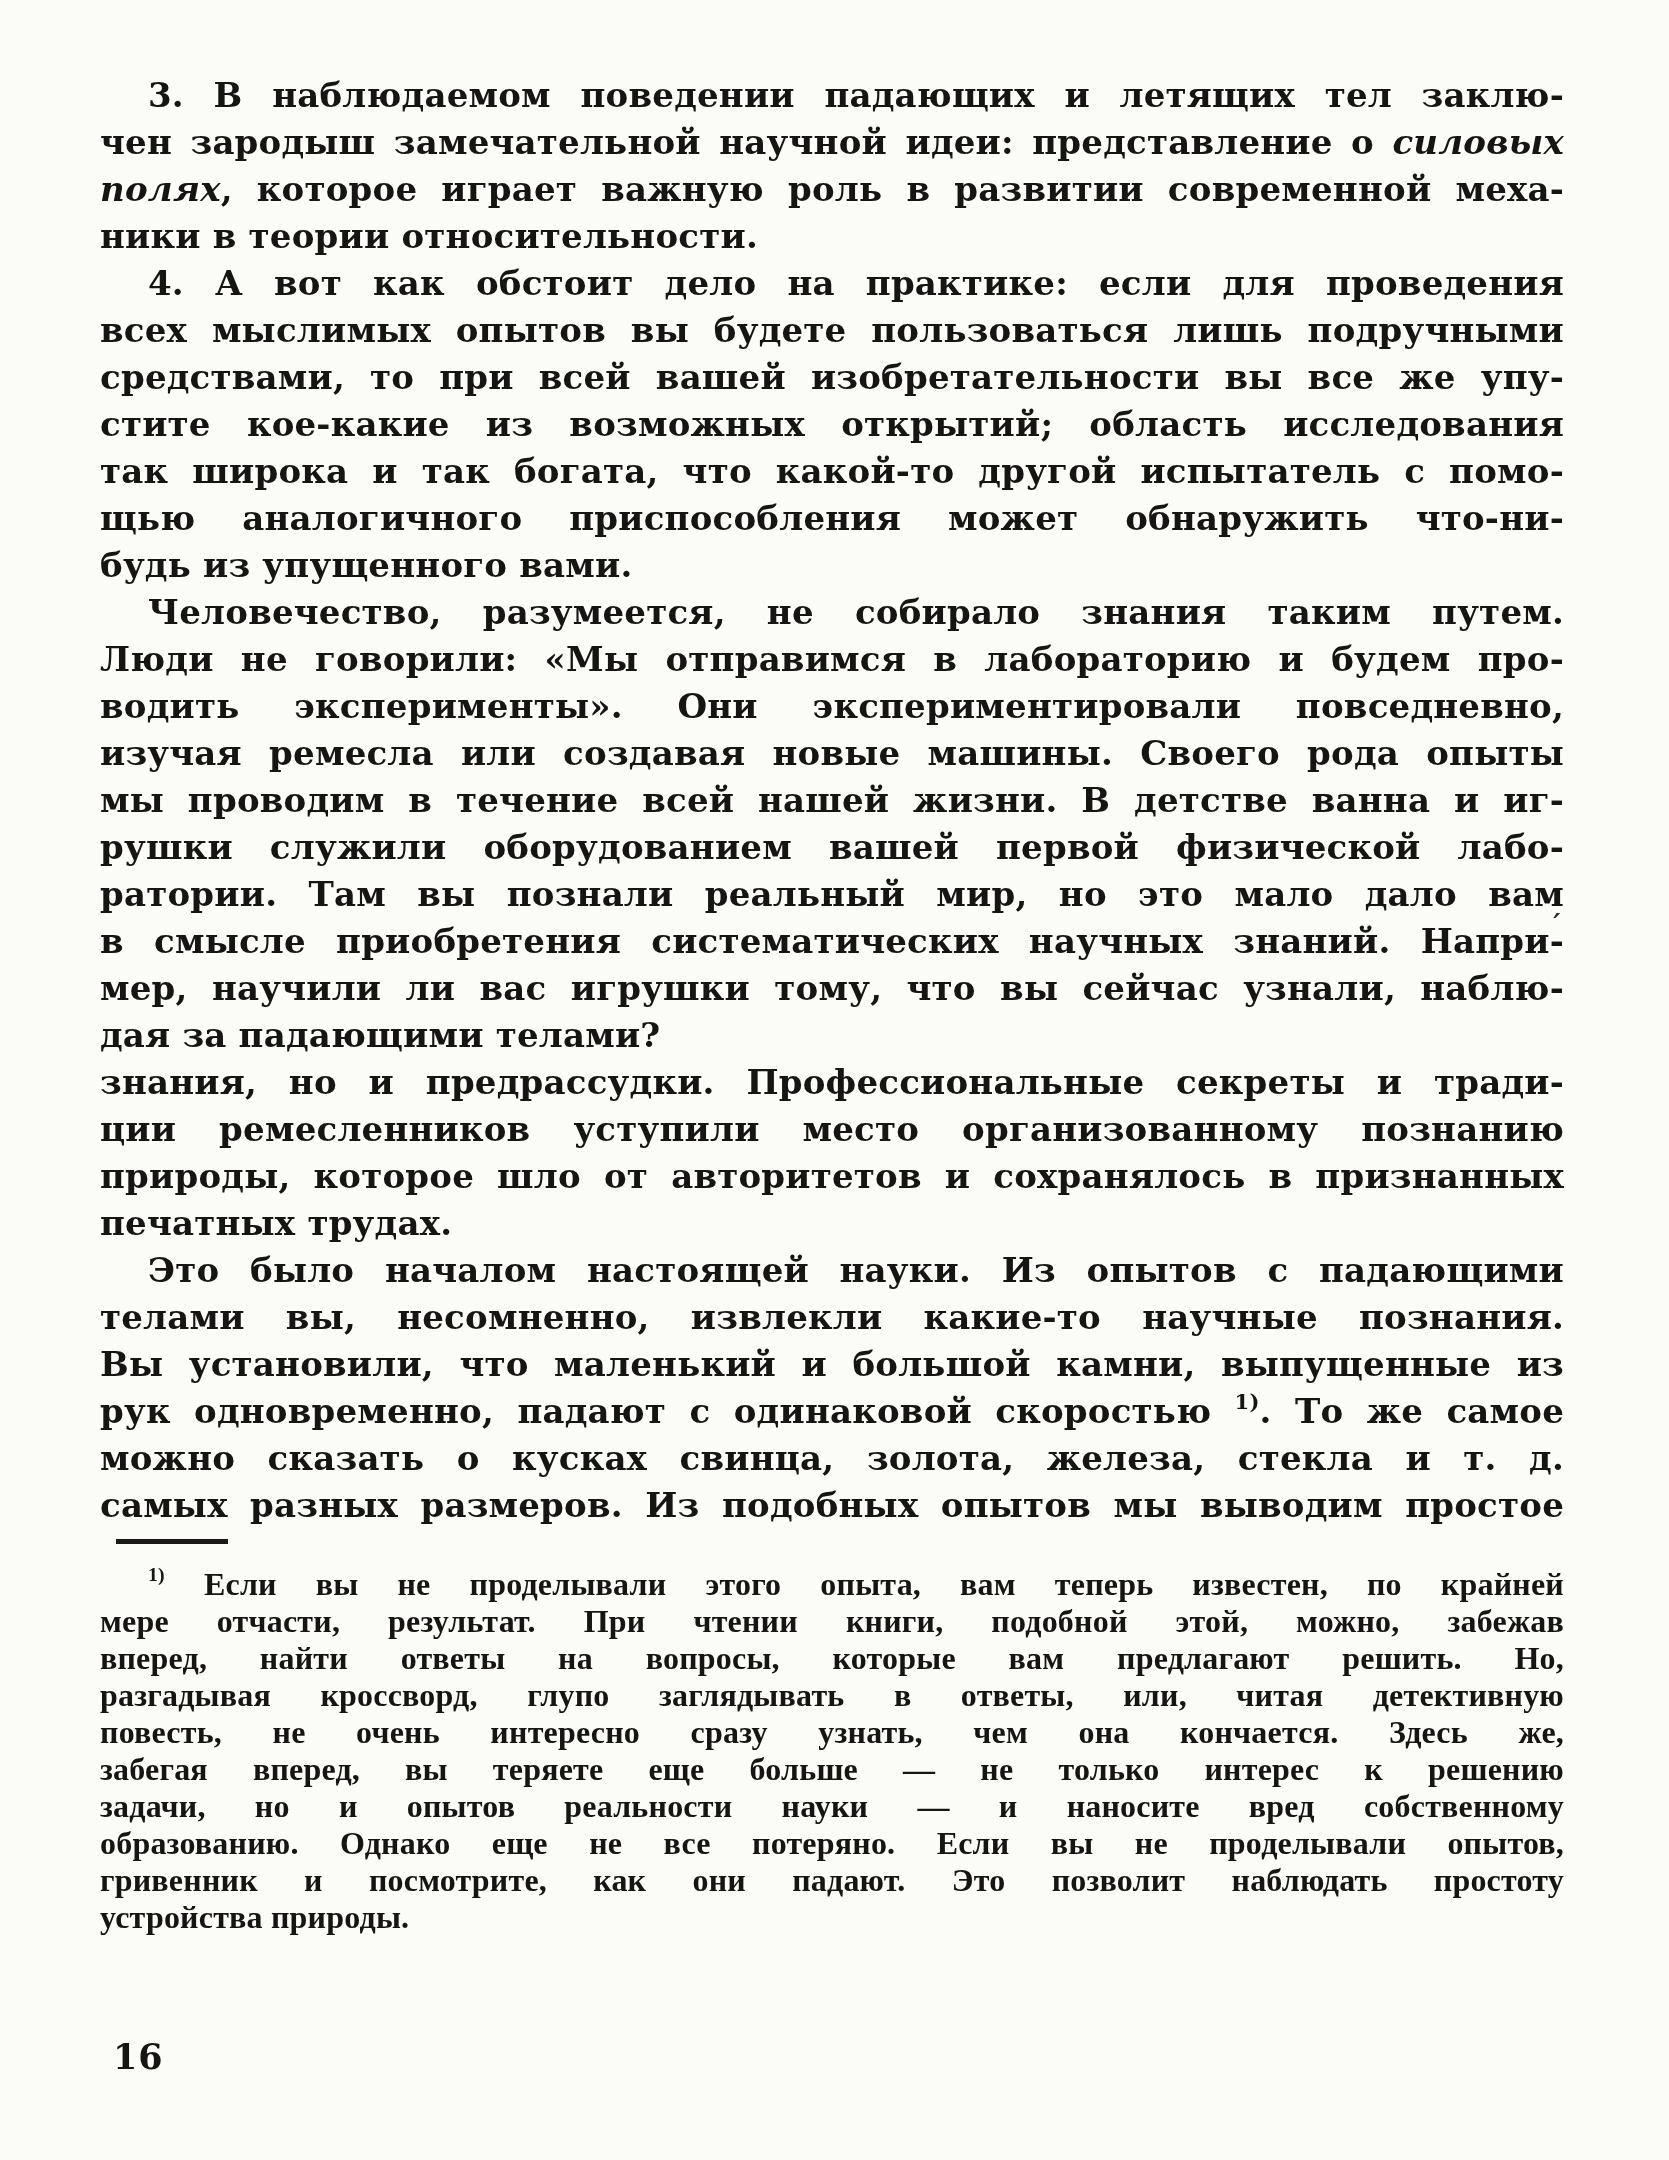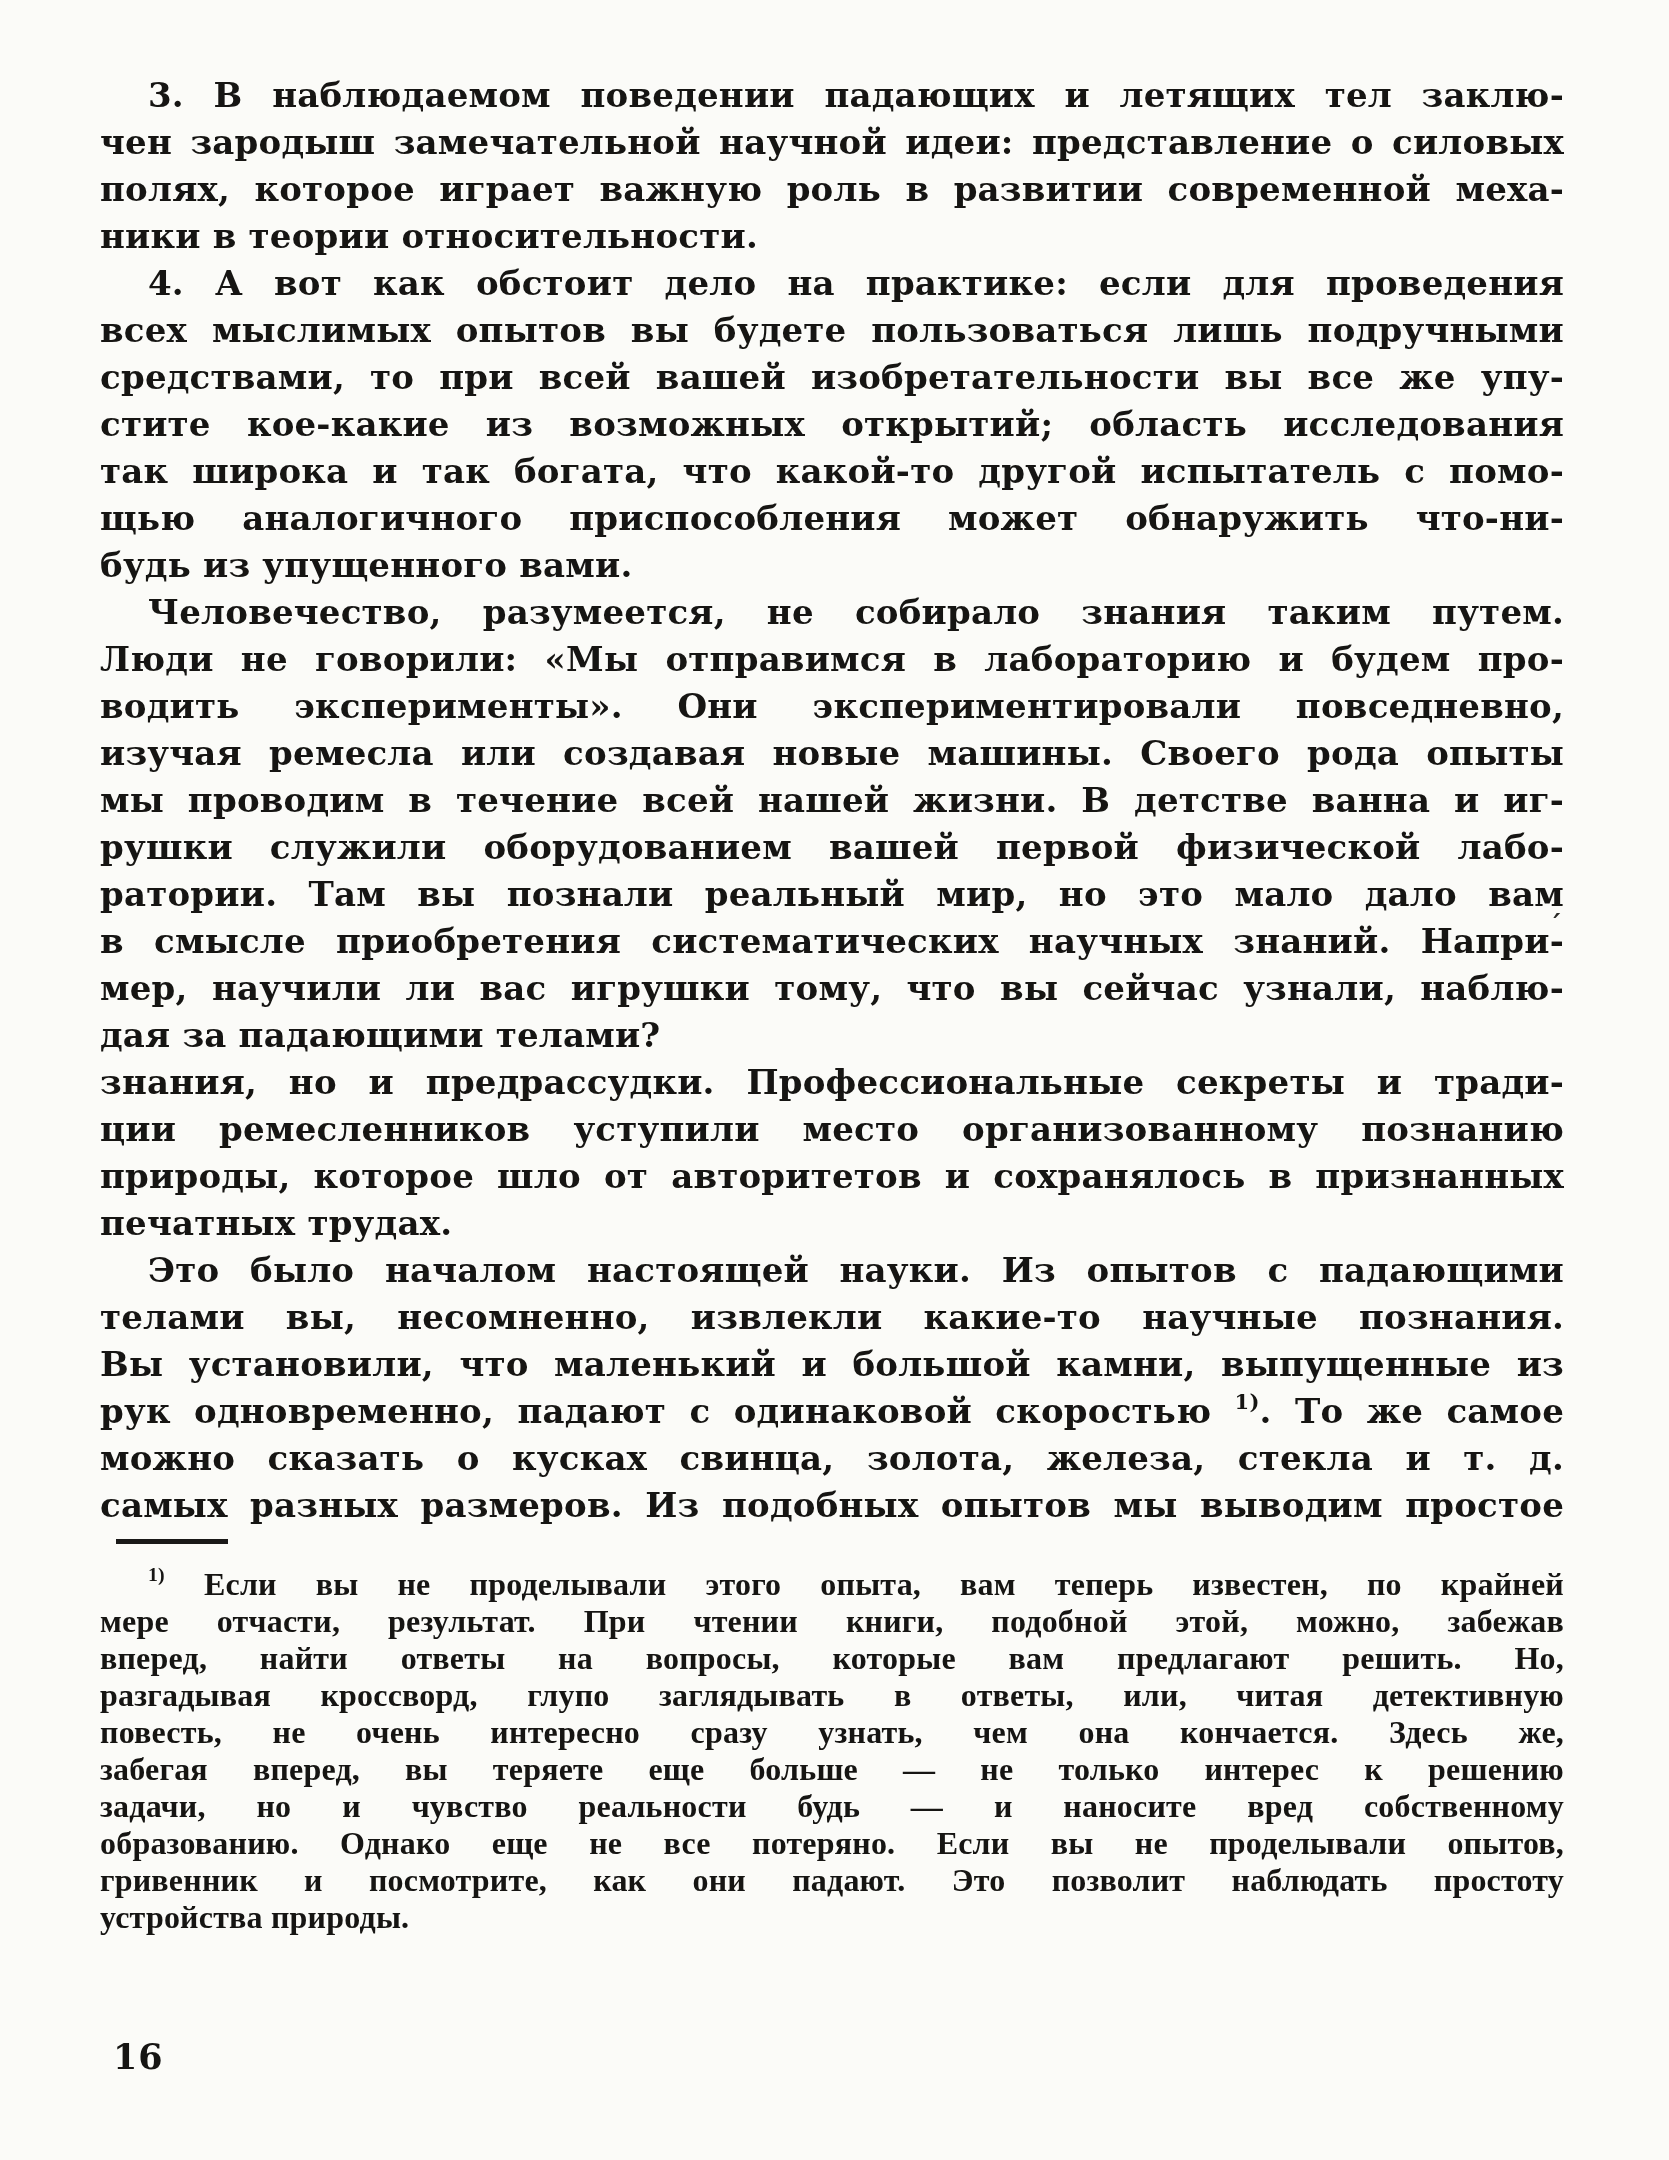--- a/index.html
+++ b/index.html
@@ -23,21 +23,21 @@
     line-height: 47px;
     height: 47px;
     font-weight: 700;
     text-align: justify;
     text-align-last: justify;
     overflow: hidden;
     letter-spacing: 0.2px;
   }
   .line.indent { text-indent: 48px; }
   .line.endline { text-align-last: left; }
-  .it { }
+  .it { font-style: italic; }
   sup.sup {
     font-size: 0.62em;
     line-height: 0;
     vertical-align: 14px;
     font-weight: 700;
   }
   .footnote-rule {
     margin: 10px 0 0 16px;
     width: 112px; height: 5px;
     background: #1a1918;
@@ -114,21 +114,21 @@
         </div>
       </div>
     <hr class="footnote-rule">
     <div class="footnote" id="footnote">
         <div class="line indent"><sup class="sup">1)</sup><span> Если вы не проделывали этого опыта, вам теперь известен, по крайней</span></div>
         <div class="line"><span>мере отчасти, результат. При чтении книги, подобной этой, можно, забежав</span></div>
         <div class="line"><span>вперед, найти ответы на вопросы, которые вам предлагают решить. Но,</span></div>
         <div class="line"><span>разгадывая кроссворд, глупо заглядывать в ответы, или, читая детективную</span></div>
         <div class="line"><span>повесть, не очень интересно сразу узнать, чем она кончается. Здесь же,</span></div>
         <div class="line"><span>забегая вперед, вы теряете еще больше — не только интерес к решению</span></div>
-        <div class="line"><span>задачи, но и чувство реальности будь — и наносите вред собственному</span></div>
+        <div class="line"><span>задачи, но и опытов реальности науки — и наносите вред собственному</span></div>
         <div class="line"><span>образованию. Однако еще не все потеряно. Если вы не проделывали опытов,</span></div>
         <div class="line"><span>гривенник и посмотрите, как они падают. Это позволит наблюдать простоту</span></div>
         <div class="line endline"><span>устройства природы.</span></div>
       </div>
   </div>
   <div class="page-number">16</div>
   <div class="artifact">´</div>
 </div>
 
 </body></html>

